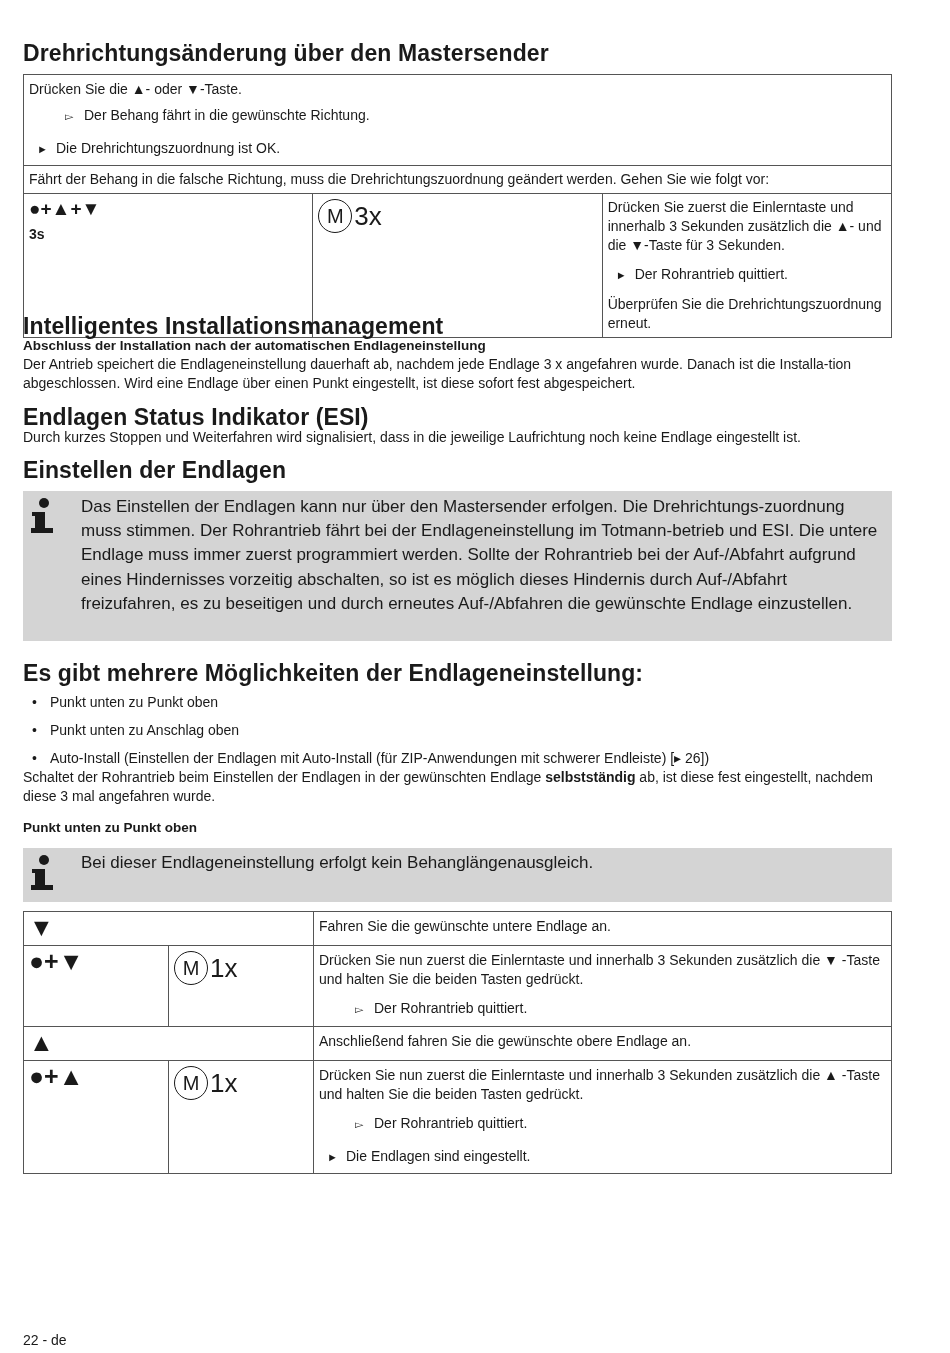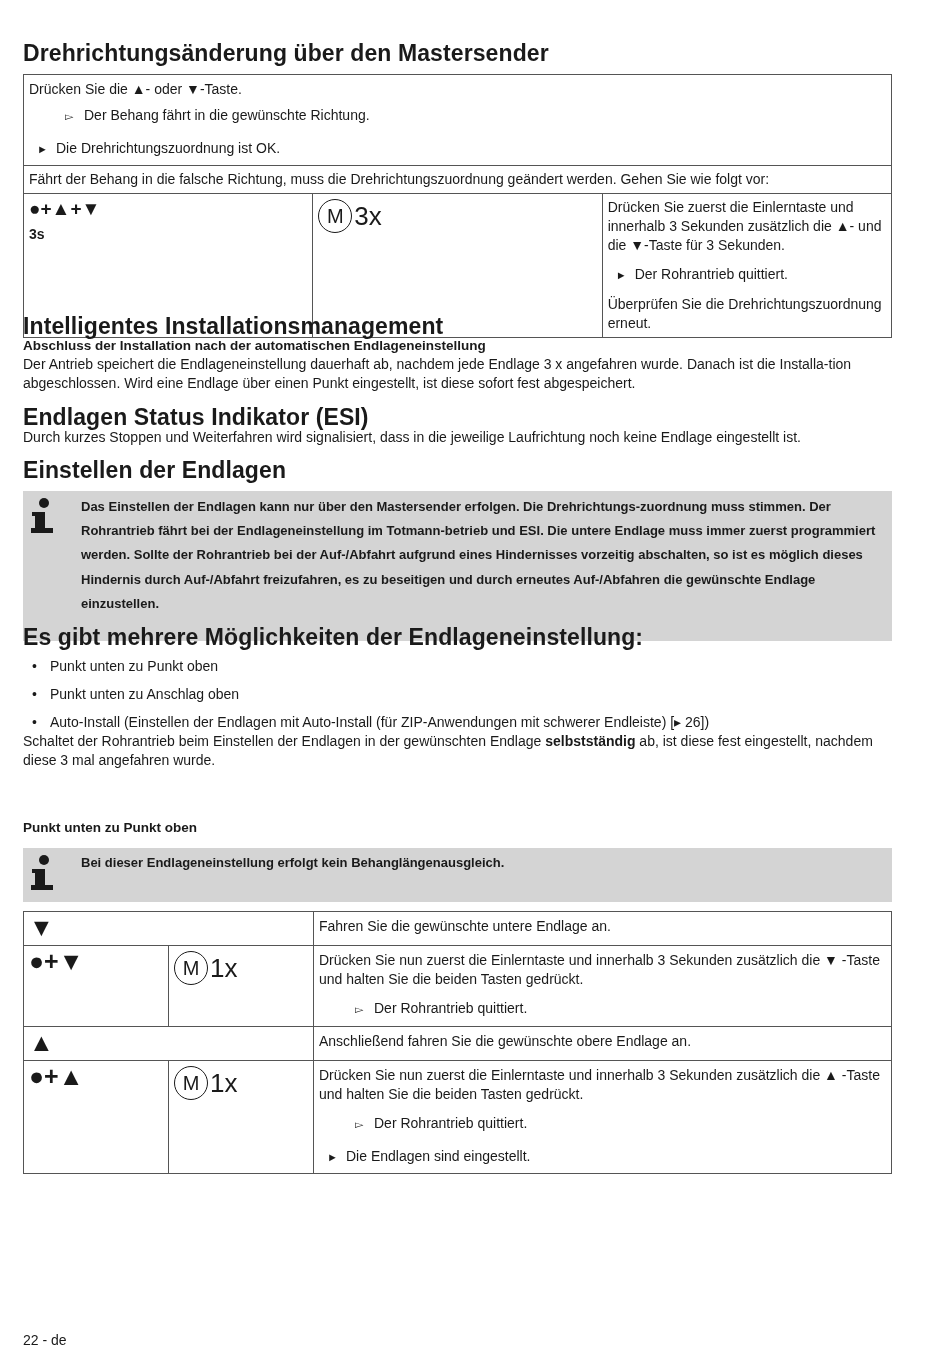--- a/index.html
+++ b/index.html
@@ -35,21 +35,21 @@
 
   .note {
     background: #d4d4d4; display: flex; align-items: flex-start;
     padding: 4px 10px 4px 6px;
   }
   .note-icon { width: 52px; flex: 0 0 52px; position: relative; height: 44px; }
   .note-icon .dot { position: absolute; left: 10px; top: 3px; width: 10px; height: 10px; border-radius: 50%; background: #1a1a1a; }
   .note-icon .stem { position: absolute; left: 6px; top: 17px; width: 10px; height: 18px; background: #1a1a1a; }
   .note-icon .stem::before { content: ""; position: absolute; left: -3px; top: 0; width: 4px; height: 4px; background: #1a1a1a; }
   .note-icon .base { position: absolute; left: 2px; top: 33px; width: 22px; height: 5px; background: #1a1a1a; }
-  .note-text { font-size: 13px; font-weight: bold; line-height: 24.2px; }
+  .note-text { font-size: 17px; font-weight: normal; line-height: 24.2px; }
 
   ul.options { list-style: none; margin: 0; padding: 0; }
   ul.options li { font-size: 14px; line-height: 19px; padding-left: 9px; }
   ul.options li .bullet { display: inline-block; width: 18px; }
   .footer { position: absolute; left: 23px; top: 1332px; font-size: 14px; }
 </style>
 </head>
 <body>
 
 <div class="page">
@@ -104,21 +104,21 @@
   <h2 style="position:absolute; top:459px; left:0;">Einstellen der Endlagen</h2>
   <div class="note" style="position:absolute; top:491px; left:0; width:853px; height:142px;">
     <div class="note-icon">
         <span class="dot"></span>
         <span class="stem"></span>
         <span class="base"></span>
       </div>
     <div class="note-text">Das Einstellen der Endlagen kann nur über den Mastersender erfolgen. Die Drehrichtungs-zuordnung muss stimmen. Der Rohrantrieb fährt bei der Endlageneinstellung im Totmann-betrieb und ESI. Die untere Endlage muss immer zuerst programmiert werden. Sollte der Rohrantrieb bei der Auf-/Abfahrt aufgrund eines Hindernisses vorzeitig abschalten, so ist es möglich dieses Hindernis durch Auf-/Abfahrt freizufahren, es zu beseitigen und durch erneutes Auf-/Abfahren die gewünschte Endlage einzustellen.</div>
   </div>
 
-  <div style="position:absolute; top:626px; left:0; width:869px;">
+  <div style="position:absolute; top:662px; left:0; width:869px;">
     <h2>Es gibt mehrere Möglichkeiten der Endlageneinstellung:</h2>
     <ul class="options" style="margin-top:9px;">
       <li><span class="bullet">•</span><span>Punkt unten zu Punkt oben</span></li>
       <li style="margin-top:9px;"><span class="bullet">•</span><span>Punkt unten zu Anschlag oben</span></li>
       <li style="margin-top:9px;"><span class="bullet">•</span><span>Auto-Install (Einstellen der Endlagen mit Auto-Install (für ZIP-Anwendungen mit schwerer Endleiste) [▸ 26])</span></li>
     </ul>
     <p><span>Schaltet der Rohrantrieb beim Einstellen der Endlagen in der gewünschten Endlage </span><b>selbstständig</b><span> ab, ist diese fest eingestellt, nachdem diese 3 mal angefahren wurde.</span></p>
   </div>
 
   <h3 style="position:absolute; top:819px; left:0;">Punkt unten zu Punkt oben</h3>

